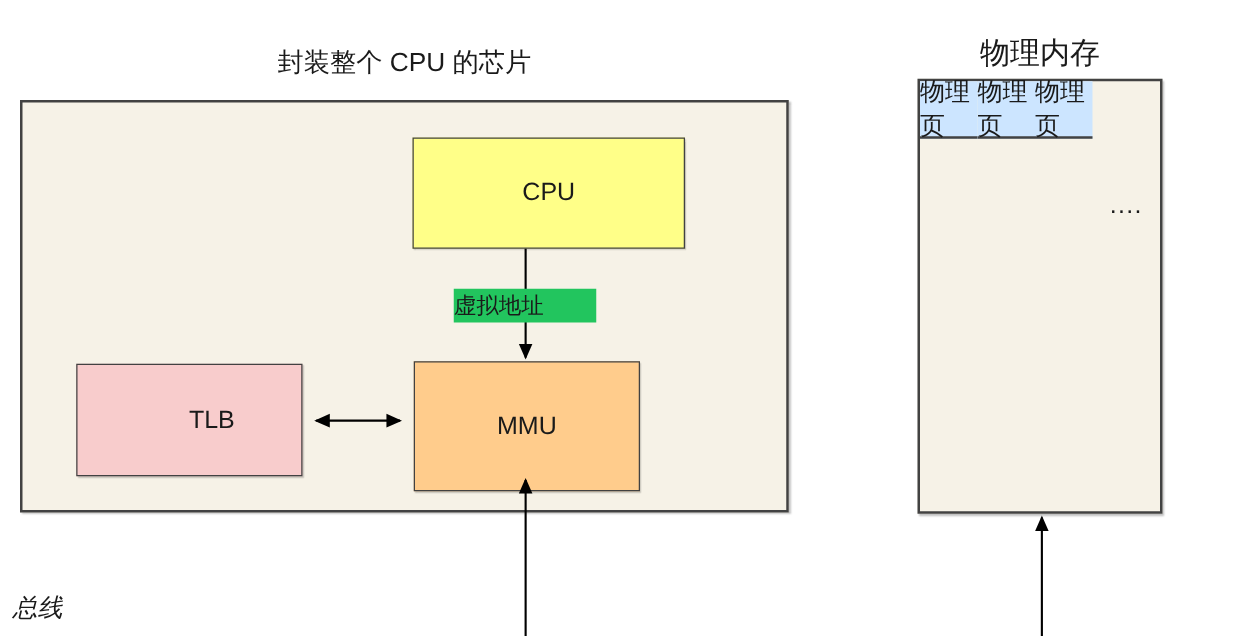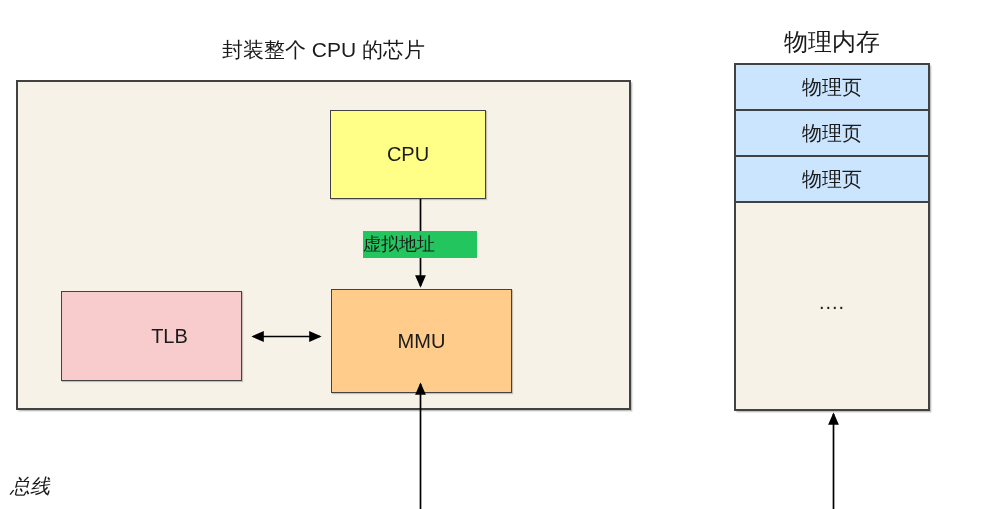--- a/index.html
+++ b/index.html
@@ -10,25 +10,25 @@
   body{background:#fff;font-family:"Liberation Sans","DejaVu Sans",sans-serif;color:var(--text);}
   .stage{position:relative;width:1008px;height:509px;background:var(--page-bg);overflow:hidden;margin-top:20px;}
   .title{position:absolute;text-align:center;font-size:21px;color:var(--text);white-space:nowrap;}
   .chip-title{left:16px;top:16px;width:615px;}
   .memory-title{left:734px;top:6px;width:196px;font-size:24px;}
   .box{position:absolute;box-sizing:border-box;border:2px solid var(--box-border);
        box-shadow:1.5px 1.5px 1.5px rgba(0,0,0,0.25);}
   .chip-box{left:16px;top:60px;width:615px;height:330px;background:var(--chip-fill);}
   .inner{display:flex;align-items:center;justify-content:center;font-size:20px;
          border-width:1.5px;box-shadow:1px 1px 1px rgba(0,0,0,0.2);}
-  .cpu-box{left:330px;top:90px;width:156px;height:89px;background:var(--cpu-fill);}
+  .cpu-box{left:330px;top:90px;width:218px;height:89px;background:var(--cpu-fill);}
   .tlb-box{left:61px;top:271px;width:181px;height:90px;background:var(--tlb-fill);padding-left:36px;}
   .mmu-box{left:331px;top:269px;width:181px;height:104px;background:var(--mmu-fill);}
   .memory-box{left:734px;top:43px;width:196px;height:348px;background:var(--chip-fill);
-              display:flex;flex-direction:column;}
+              display:flex;flex-direction:row;}
   .mem-row{box-sizing:border-box;height:46px;flex:0 0 46px;background:var(--page-fill);
            border-bottom:2px solid var(--box-border);display:flex;align-items:center;
            justify-content:center;font-size:20px;}
   .mem-rest{flex:1;display:flex;align-items:flex-start;justify-content:center;}
   .mem-ellipsis{margin-top:88px;font-size:20px;letter-spacing:1px;}
   .overlay{position:absolute;left:0;top:0;pointer-events:none;}
   .edge-label{position:absolute;background:#22c55e;text-align:left;font-size:18px;
               line-height:27px;height:27px;white-space:nowrap;}
   .virtual-label{left:363px;top:211px;width:114px;}
   .physical-label{left:363px;top:423px;width:114px;}

